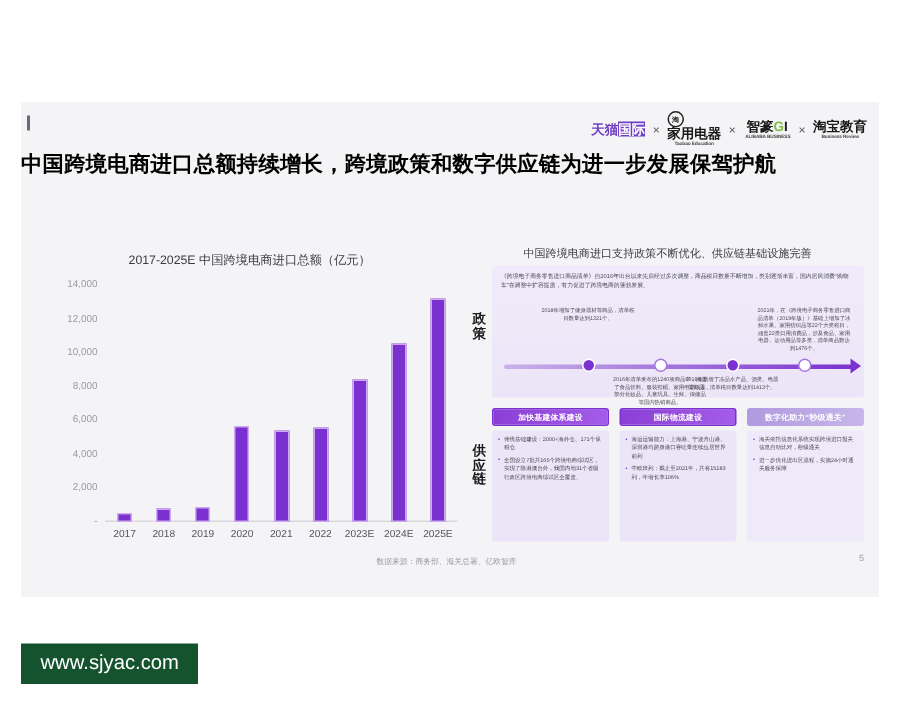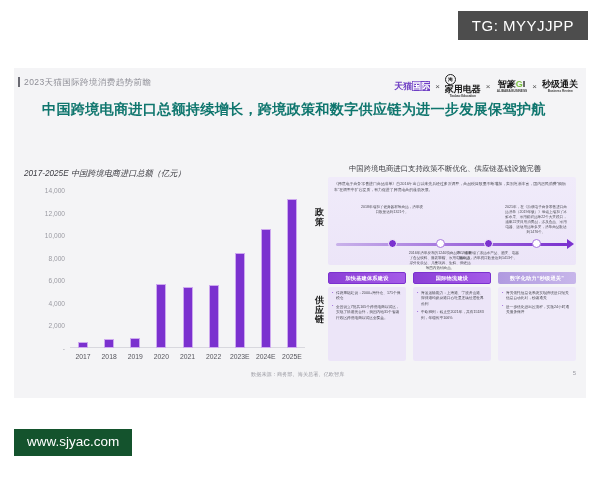--- a/index.html
+++ b/index.html
@@ -22,27 +22,27 @@
   .logo{font-size:9px;font-weight:bold;color:#1a1a1a;line-height:1;white-space:nowrap;}
   .logo.tmall{color:#6f3fc4;}
   .logo.tmall .box{background:#6f3fc4;color:#fff;padding:0 0;}
   .logo-x{font-size:8px;color:#555;}
   .logo-stack{display:flex;flex-direction:column;align-items:center;line-height:1;}
   .logo-sub{font-size:3.4px;color:#444;letter-spacing:-.1px;margin-top:1px;transform:scale(.95);}
   .logo-circle{display:inline-block;width:9px;height:9px;border:1px solid #222;border-radius:50%;
     font-size:4.6px;text-align:center;line-height:9px;margin-right:2px;vertical-align:middle;}
   .gi-g{color:#7cc142;}
 
-  h1.headline{margin:0;position:absolute;left:28px;top:32px;font-size:14.2px;font-weight:bold;color:#0f766e;
+  h1.headline{margin:0;position:absolute;left:0;top:32px;font-size:14.2px;font-weight:bold;color:#000000;
     letter-spacing:.2px;white-space:nowrap;}
   .deck{position:absolute;left:12px;top:58px;width:546px;font-size:8.3px;line-height:1.65;color:#3a3a40;}
 
   
   .chart-wrap{position:absolute;left:10px;top:100px;width:285px;height:200px;}
-  .chart-title{position:absolute;left:0;top:0;width:285px;font-size:8.2px;color:#3a3a40;font-style:italic;}
+  .chart-title{position:absolute;left:0;top:0;width:285px;text-align:center;font-size:8.2px;color:#3a3a40;}
   .plot{position:absolute;left:46px;top:22px;right:4px;height:158px;}
   .ylab{position:absolute;right:100%;margin-right:5px;font-size:6.6px;color:#9a9aa2;
     transform:translateY(-50%);white-space:nowrap;}
   .axis-base{position:absolute;left:0;right:0;bottom:0;height:1px;background:#d8d8de;}
   .bar{position:absolute;bottom:0;width:10px;background:#7b31cf;border:1px solid #cda9ef;box-sizing:border-box;}
   .xlab{position:absolute;top:100%;margin-top:5px;font-size:6.8px;color:#55555c;
     transform:translateX(-50%);white-space:nowrap;}
 
   
   .rightcol{position:absolute;left:300px;top:96px;width:262px;height:205px;}
@@ -78,46 +78,44 @@
   .pageno{position:absolute;right:10px;top:302px;font-size:6px;color:#9a9aa2;}
 
   .site-badge{position:absolute;left:14px;bottom:24px;background:#14532d;color:#fff;
     font-size:13.5px;padding:6px 13px;line-height:1.1;}
 </style>
 </head>
 <body>
 
 <div class="page">
 
-  <div class="tg-badge">TG: MYYJJPP</div>
 
   <div class="slide">
 
     <div class="slide-head">
       <div class="kicker-bar"></div>
-      <div class="kicker">2023天猫国际跨境消费趋势前瞻</div>
 
       <div class="logos">
         <span class="logo tmall">天猫<span class="box">国际</span></span>
         <span class="logo-x">×</span>
         <span class="logo"><span class="logo-circle">淘</span><span class="logo-stack">
               <span>家用电器</span>
               <span class="logo-sub">Taobao Education</span>
             </span></span>
         <span class="logo-x">×</span>
         <span class="logo">
             <span class="logo-stack">
               <span>智篆<span class="gi-g">G</span>I</span>
               <span class="logo-sub">ALIBABA BUSINESS</span>
             </span>
           </span>
         <span class="logo-x">×</span>
         <span class="logo">
             <span class="logo-stack">
-              <span>秒级通关</span>
+              <span>淘宝教育</span>
               <span class="logo-sub">Business Review</span>
             </span>
           </span>
       </div>
     </div>
 
     <h1 class="headline">中国跨境电商进口总额持续增长，跨境政策和数字供应链为进一步发展保驾护航</h1>
 
     <div class="chart-wrap">
       <div class="chart-title">2017-2025E 中国跨境电商进口总额（亿元）</div>

